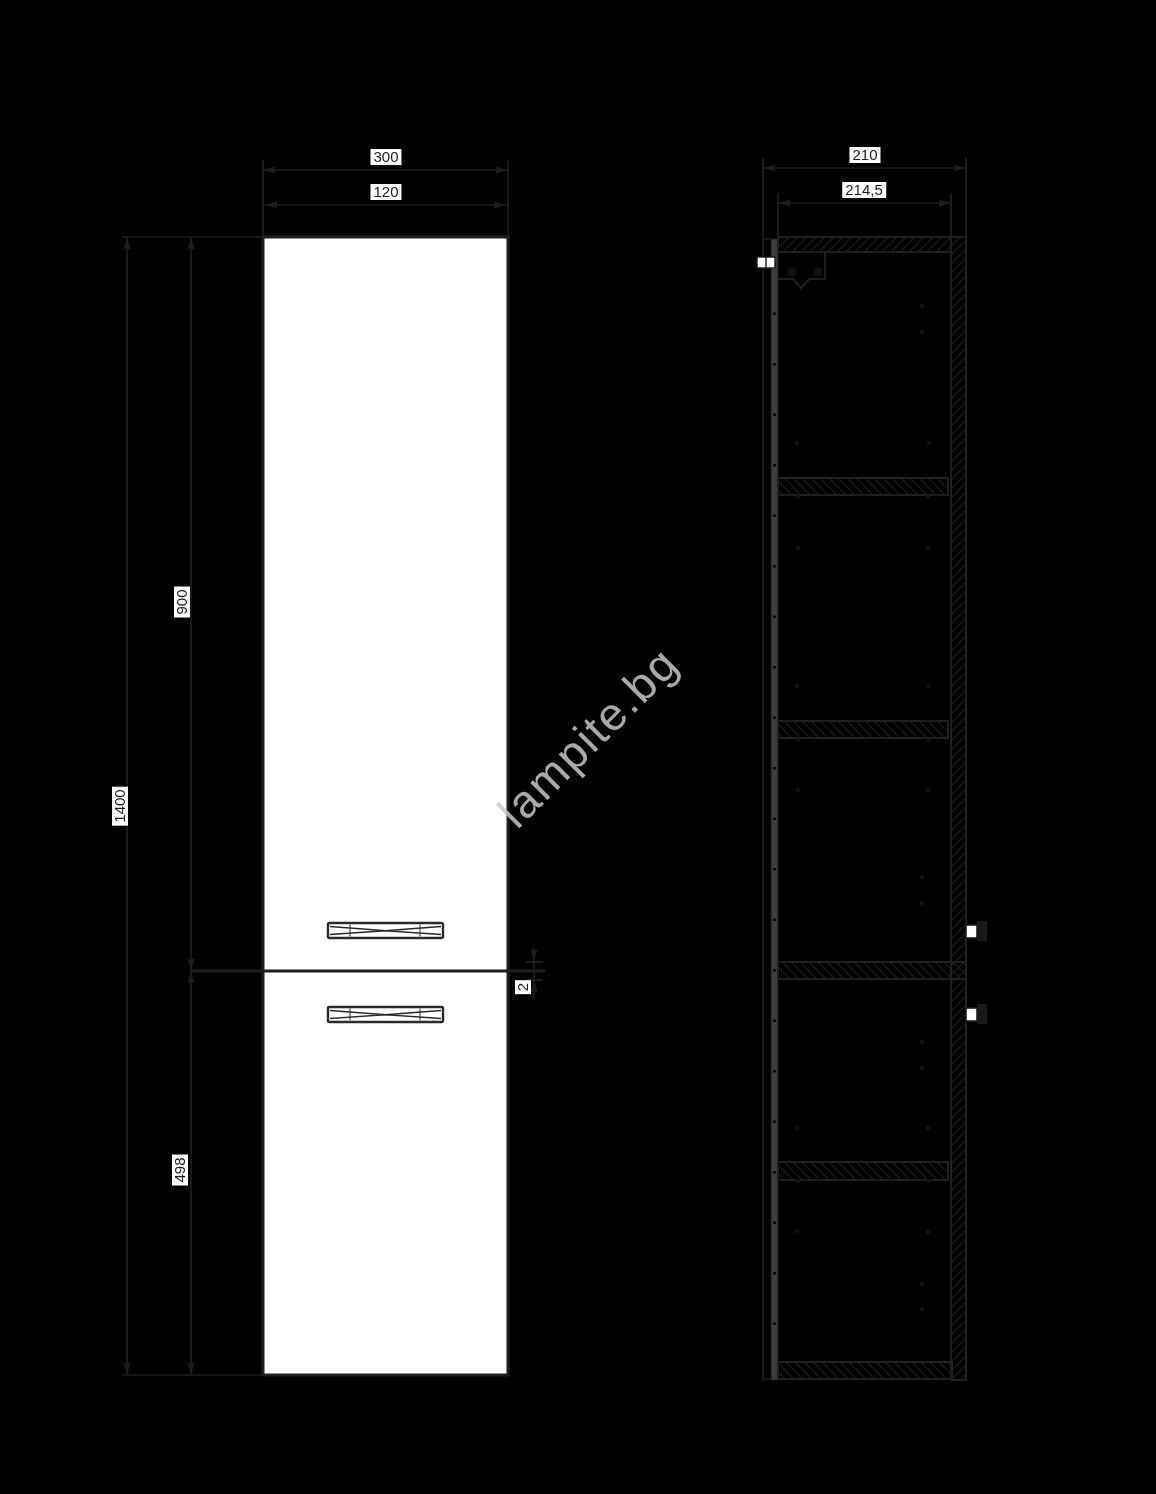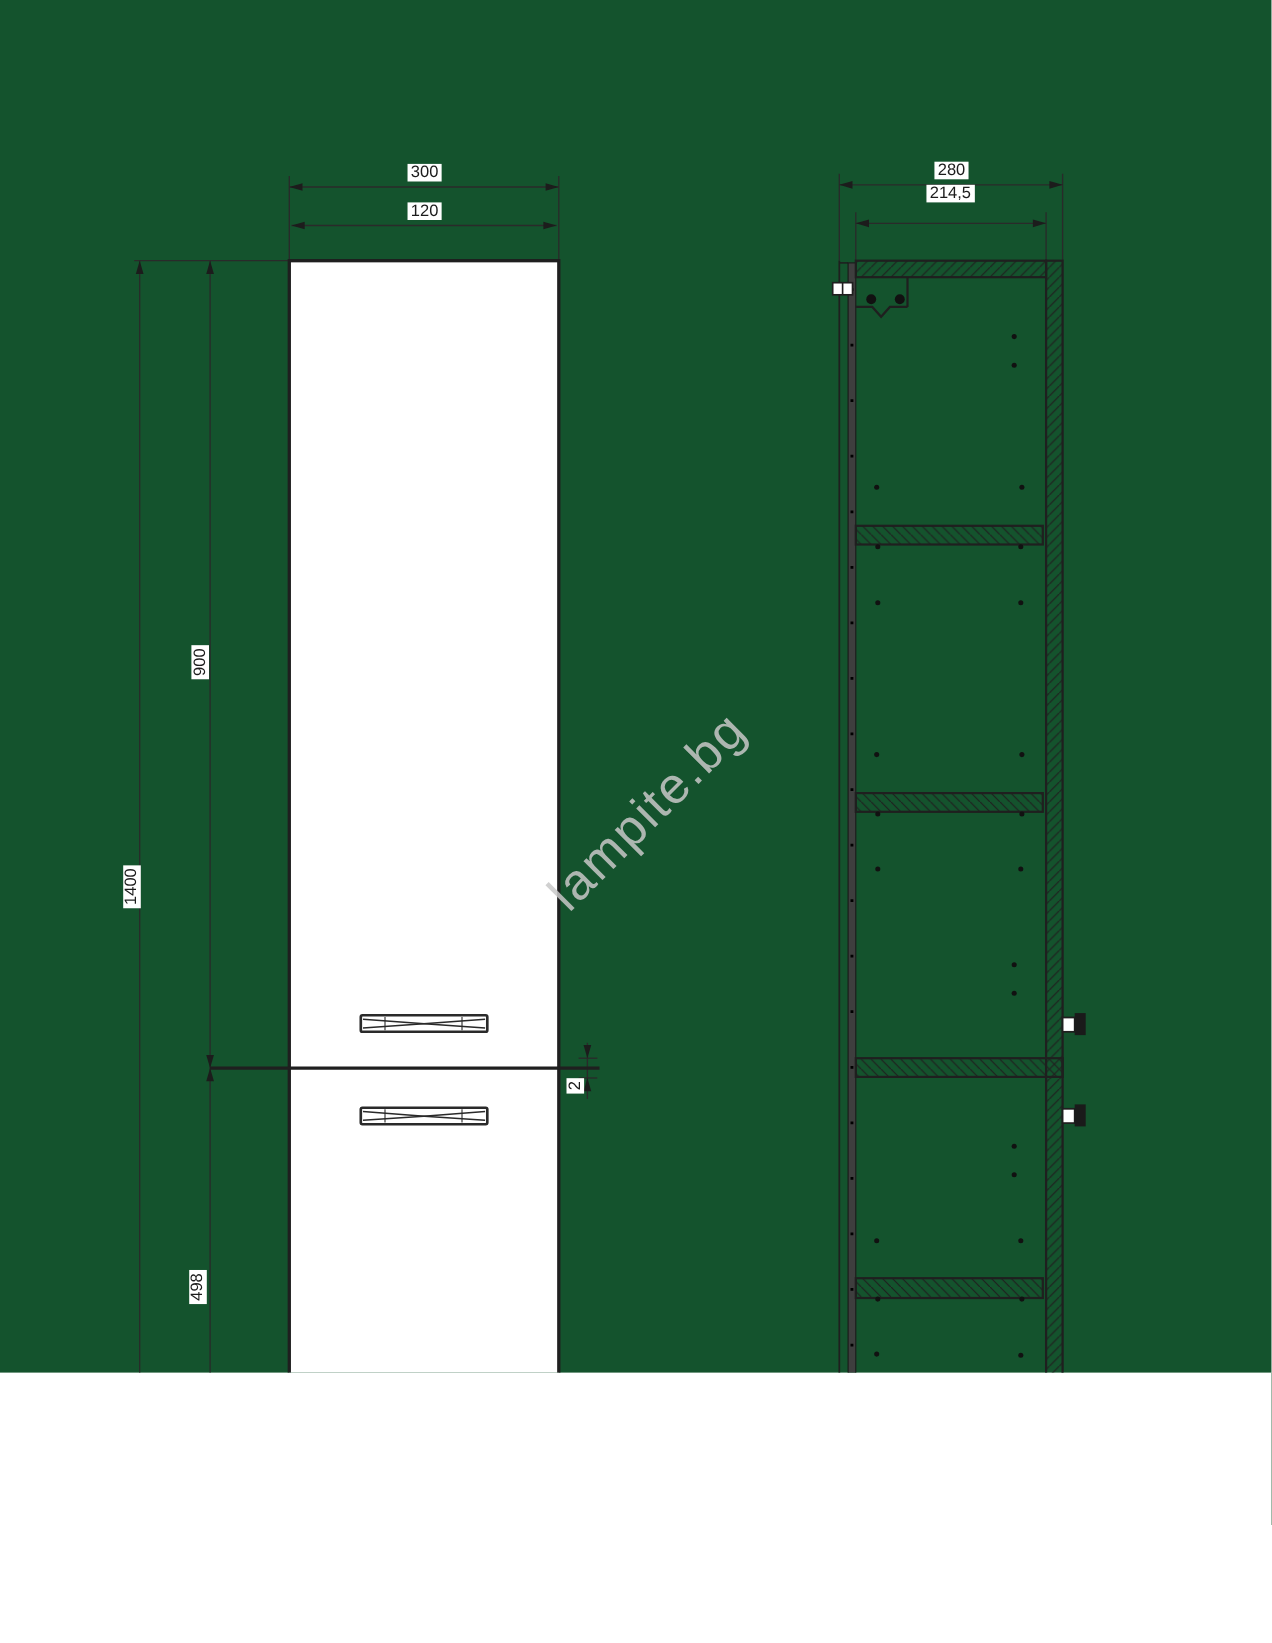--- a/index.html
+++ b/index.html
@@ -1,19 +1,19 @@
 <!DOCTYPE html>
 <html><head>
 <meta charset="utf-8">
 <style>
   html,body{margin:0;padding:0;background:#ffffff;}
   .canvas{
     position:relative;
-    width:1156px;height:1248px;
-    background:#14532d;
+    width:1156px;height:1494px;
+    background:#000000;
     font-family:"Liberation Sans", sans-serif;
     overflow:hidden;
   }
   .drawing-svg{position:absolute;left:0;top:0;}
   .dim{
     position:absolute;
     transform:translate(-50%,-50%);
     background:#ffffff;
     padding:0 3px;
     font-size:15px;
@@ -189,18 +189,18 @@
       </g>
     </g>
   </svg>
 
   <span class="dim" style="left:386px;top:157px">300</span>
   <span class="dim" style="left:386px;top:192px">120</span>
   <span class="dim v" style="left:120px;top:806px">1400</span>
   <span class="dim v" style="left:182px;top:602px">900</span>
   <span class="dim v" style="left:180px;top:1170px">498</span>
   <span class="dim v" style="left:523px;top:987px">2</span>
-  <span class="dim" style="left:865px;top:155px">280</span>
-  <span class="dim" style="left:864px;top:176px">214,5</span>
+  <span class="dim" style="left:865px;top:155px">210</span>
+  <span class="dim" style="left:864px;top:190px">214,5</span>
 
   <span class="watermark" style="left:588px;top:737px">lampite.bg</span>
 
 </div>
 
 </body></html>

